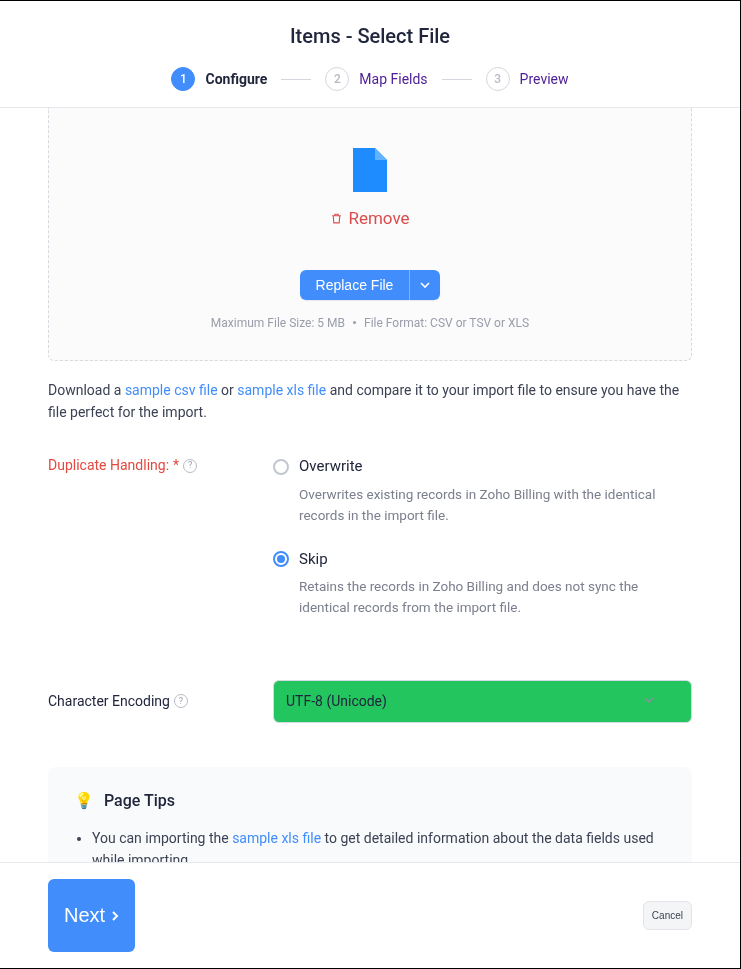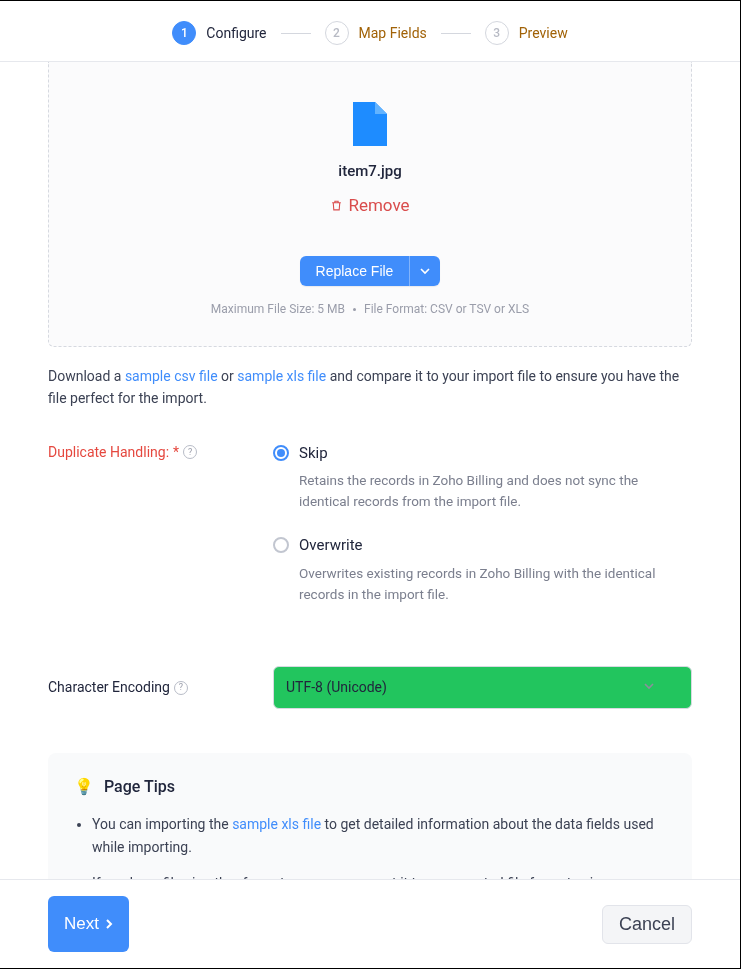--- a/index.html
+++ b/index.html
@@ -52,22 +52,22 @@
   }
   .step .circle {
     width:24px;height:24px;border-radius:50%;
     display:flex;align-items:center;justify-content:center;
     font-size:12px;font-weight:500;
     border:1px solid #d4d7de;
     color:#b7bac4;
     background:#fff;
   }
   .step.active .circle { background:var(--blue); border-color:var(--blue); color:#fff; }
-  .step.active .step-label { color:var(--text); font-weight:400; }
-  .step .step-label { color:#a16207; }
+  .step.active .step-label { color:var(--text); font-weight:700; }
+  .step .step-label { color:#4c1d95; }
   .step-sep { width:30px; height:1px; background:#d4d7de; }
   .content { padding:0 48px 0 48px; }
   .upload-box {
     margin-top:0;
     border:1px dashed #d6d9e0;
     border-top:none;
     border-radius:0 0 6px 6px;
     background:#fbfbfc;
     padding:40px 20px 28px;
     text-align:center;
@@ -193,32 +193,33 @@
     border-top:1px solid var(--border);
     background:#fff;
     padding:16px 48px;
     display:flex;
     align-items:center;
     justify-content:space-between;
   }
   .btn-primary {
     background:var(--blue);
     color:#fff;border:none;border-radius:6px;
-    padding:18px 16px;font-size:17px;cursor:pointer;
+    padding:25px 16px;font-size:20px;cursor:pointer;
     display:inline-flex;align-items:center;gap:6px;
   }
   .btn-secondary {
     background:#f4f5f7;color:#3c4254;border:1px solid #e2e4ea;border-radius:6px;
-    padding:8px 16px;font-size:18px;cursor:pointer;
+    padding:8px 8px;font-size:10px;cursor:pointer;
   }
 </style>
 </head>
 <body>
 
 <div class="header">
+  <div class="title">Items - Select File</div>
   <div class="steps">
     <div class="step active">
       <span class="circle">1</span>
       <span class="step-label">Configure</span>
     </div>
     <div class="step-sep"></div>
     <div class="step">
       <span class="circle">2</span>
       <span class="step-label">Map Fields</span>
     </div>
@@ -232,21 +233,20 @@
 
 <div class="content">
 
   <div class="upload-box">
     <div class="file-icon-wrap">
       <svg width="34" height="44" viewBox="0 0 34 44">
         <path d="M0 0 H22 L34 12 V44 H0 Z" fill="#1e8cff"></path>
         <path d="M22 0 L34 12 H22 Z" fill="#62b3ff"></path>
       </svg>
     </div>
-    <div class="file-name">item7.jpg</div>
     <div class="remove-link">
       <svg width="13" height="13" viewBox="0 0 24 24" fill="none" stroke="#d94c4c" stroke-width="2">
         <path d="M4 7h16M9 7V4h6v3M6 7l1 13h10l1-13"></path>
       </svg>
       <span>Remove</span>
     </div>
 
     <div class="split-btn-row">
       <div class="split-btn">
         <button class="main">Replace File</button>
@@ -271,31 +271,31 @@
 
   <div class="form-row">
     <div class="form-label required">
       <span>Duplicate Handling:</span>
         <span>*</span>
       <span class="help">?</span>
     </div>
     <div class="radio-group">
       <div class="radio-opt">
         <div class="opt-head">
+          <span class="radio"></span>
+          <span>Overwrite</span>
+        </div>
+        <div class="opt-desc">Overwrites existing records in Zoho Billing with the identical records in the import file.</div>
+      </div>
+      <div class="radio-opt">
+        <div class="opt-head">
           <span class="radio checked"></span>
           <span>Skip</span>
         </div>
         <div class="opt-desc">Retains the records in Zoho Billing and does not sync the identical records from the import file.</div>
-      </div>
-      <div class="radio-opt">
-        <div class="opt-head">
-          <span class="radio"></span>
-          <span>Overwrite</span>
-        </div>
-        <div class="opt-desc">Overwrites existing records in Zoho Billing with the identical records in the import file.</div>
       </div>
     </div>
   </div>
 
   <div class="form-row encoding-row">
     <div class="form-label">
       <span>Character Encoding</span>
       <span class="help">?</span>
     </div>
     <div class="select-wrap">

